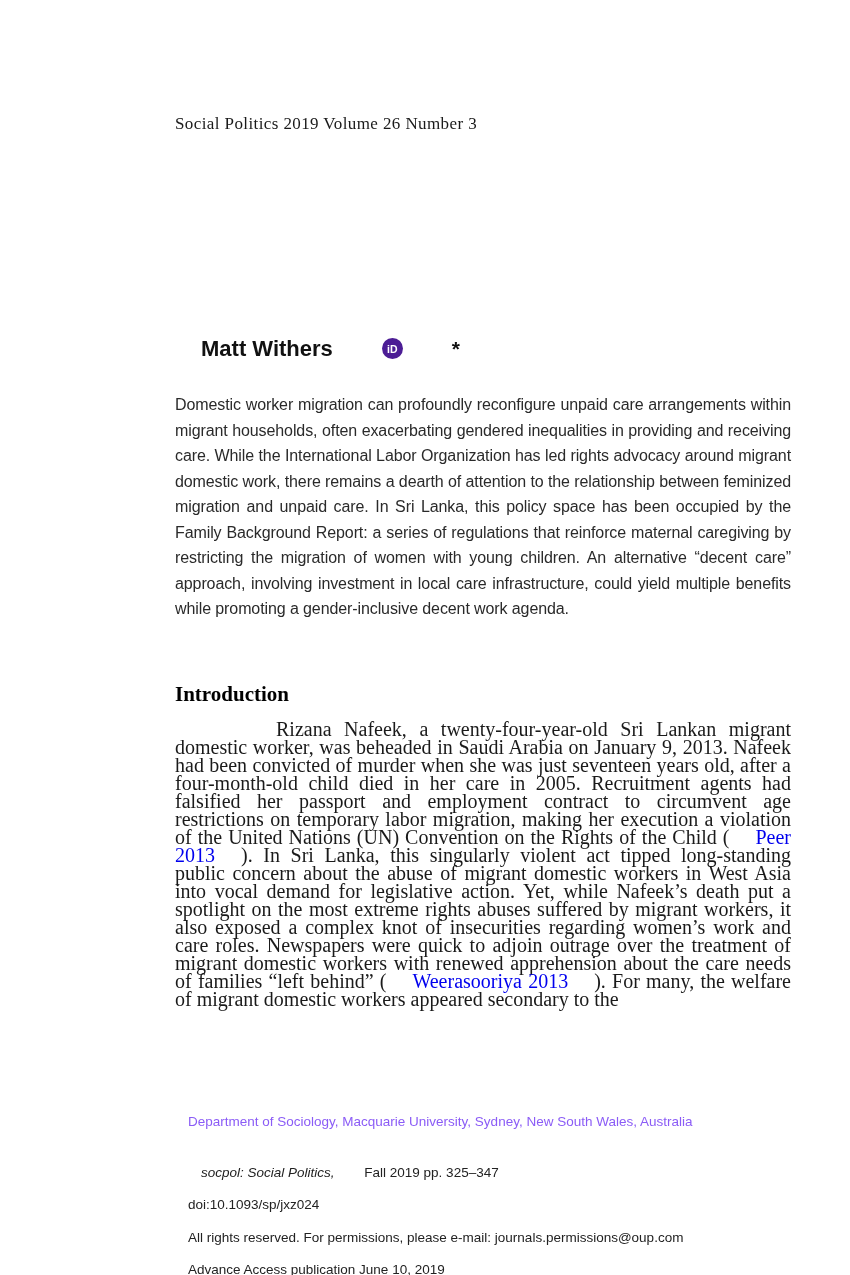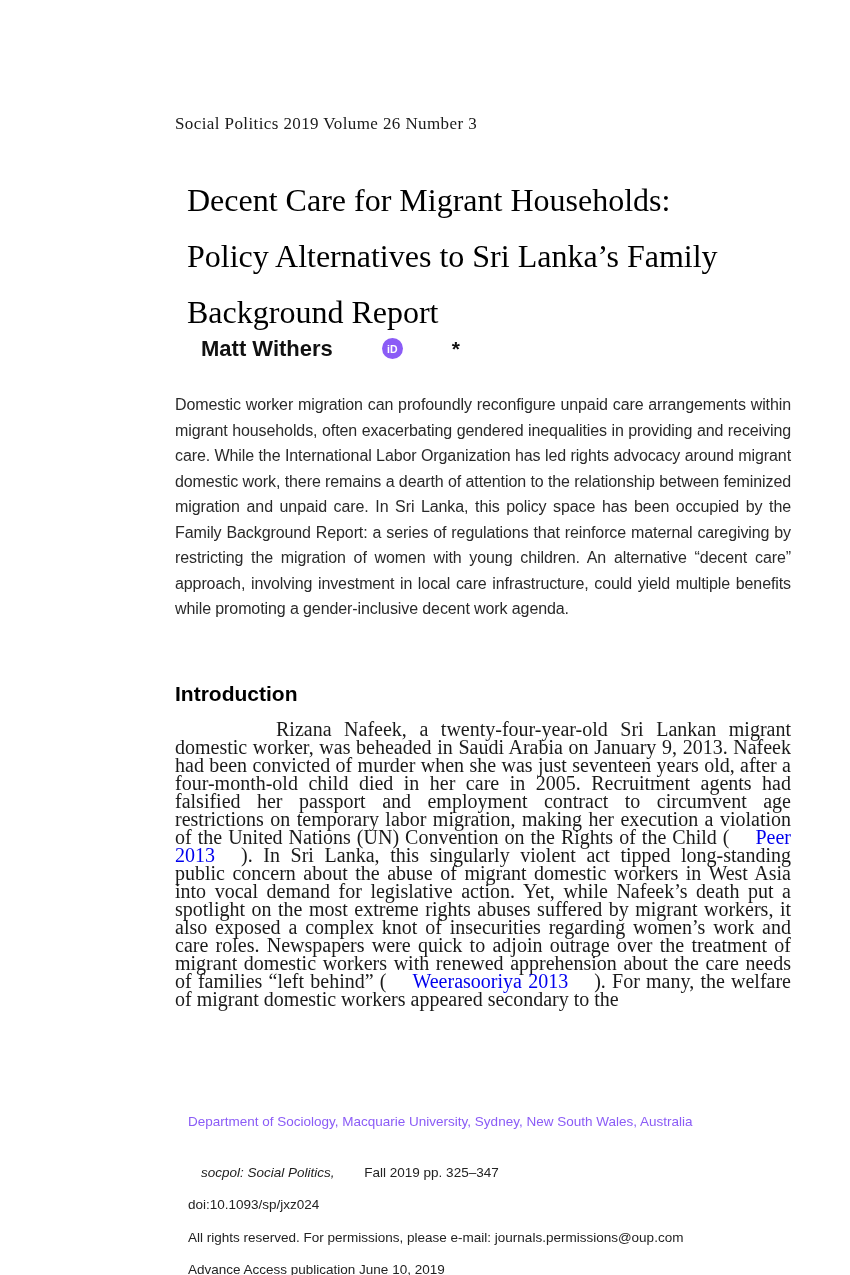--- a/index.html
+++ b/index.html
@@ -43,21 +43,21 @@
     font-size: 22px;
     font-weight: 700;
     color: #111111;
   }
   .orcid-icon {
     display: inline-flex;
     align-items: center;
     justify-content: center;
     width: 21px; height: 21px;
     border-radius: 50%;
-    background: #8b5cf6;
+    background: #4c1d95;
     color: #ffffff;
     font-size: 10.5px;
     font-weight: 700;
     cursor: pointer;
   }
   .author-asterisk {
     font-size: 21px;
     font-weight: 700;
     color: #111111;
     align-self: flex-start;
@@ -70,21 +70,21 @@
     font-family: "Liberation Sans", "DejaVu Sans", sans-serif;
     font-size: 16px;
     line-height: 25.5px;
     letter-spacing: -0.1px;
     text-align: justify;
     color: #2a2a2a;
   }
   .intro-heading {
     position: absolute;
     left: 123px; top: 630px;
-    font-family: Liberation Sans, sans-serif;
+    font-family: Liberation Serif, serif;
     font-size: 21px;
     font-weight: 700;
     color: #000000;
   }
   .intro-paragraph {
     position: absolute;
     left: 123px; top: 668px;
     width: 616px;
     font-size: 20px;
     line-height: 18px;
@@ -127,25 +127,20 @@
     white-space: nowrap;
   }
 </style>
 </head>
 <body>
 
 <div class="page">
 
   <div class="journal-header">Social Politics 2019 Volume 26 Number 3</div>
 
-  <h1 class="article-title">
-    <span class="title-line">Decent Care for Migrant Households:</span>
-    <span class="title-line">Policy Alternatives to Sri Lanka’s Family</span>
-    <span class="title-line">Background Report</span>
-  </h1>
 
   <div class="author-row">
     <span class="author-name">Matt Withers</span>
     <span class="orcid-icon">iD</span>
     <span class="author-asterisk">*</span>
   </div>
 
   <p class="abstract">Domestic worker migration can profoundly reconfigure unpaid care arrangements within migrant households, often exacerbating gendered inequalities in providing and receiving care. While the International Labor Organization has led rights advocacy around migrant domestic work, there remains a dearth of attention to the relationship between feminized migration and unpaid care. In Sri Lanka, this policy space has been occupied by the Family Background Report: a series of regulations that reinforce maternal caregiving by restricting the migration of women with young children. An alternative “decent care” approach, involving investment in local care infrastructure, could yield multiple benefits while promoting a gender-inclusive decent work agenda.</p>
 
   <h2 class="intro-heading">Introduction</h2>

